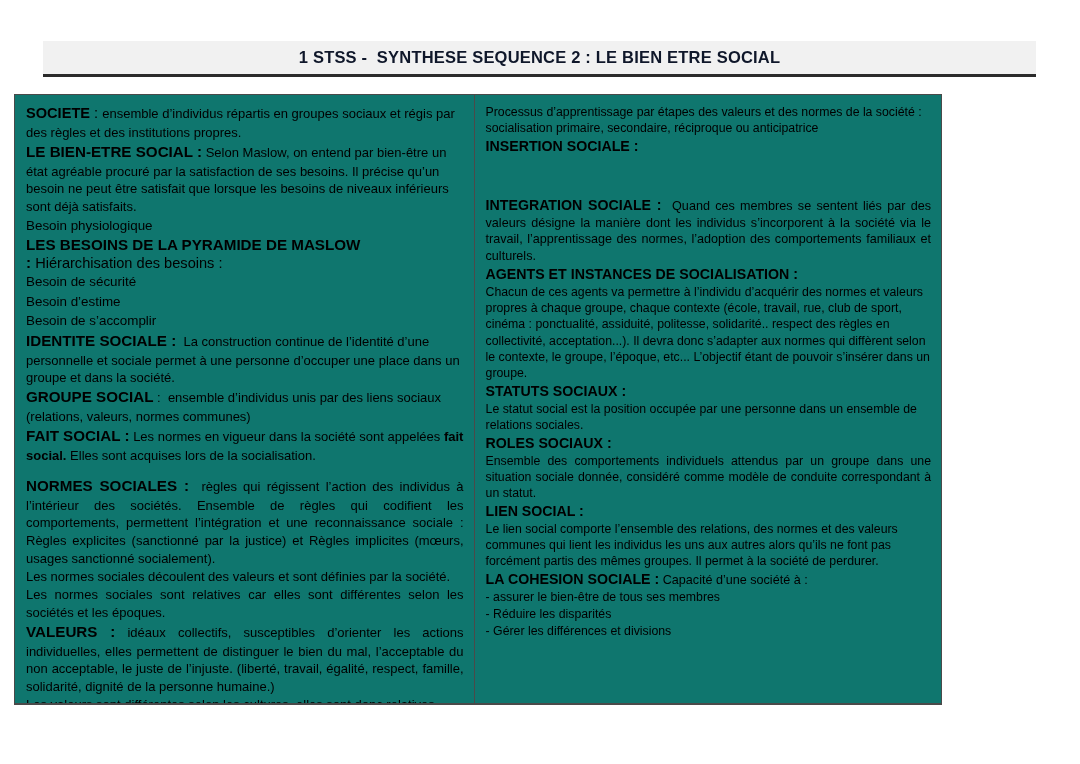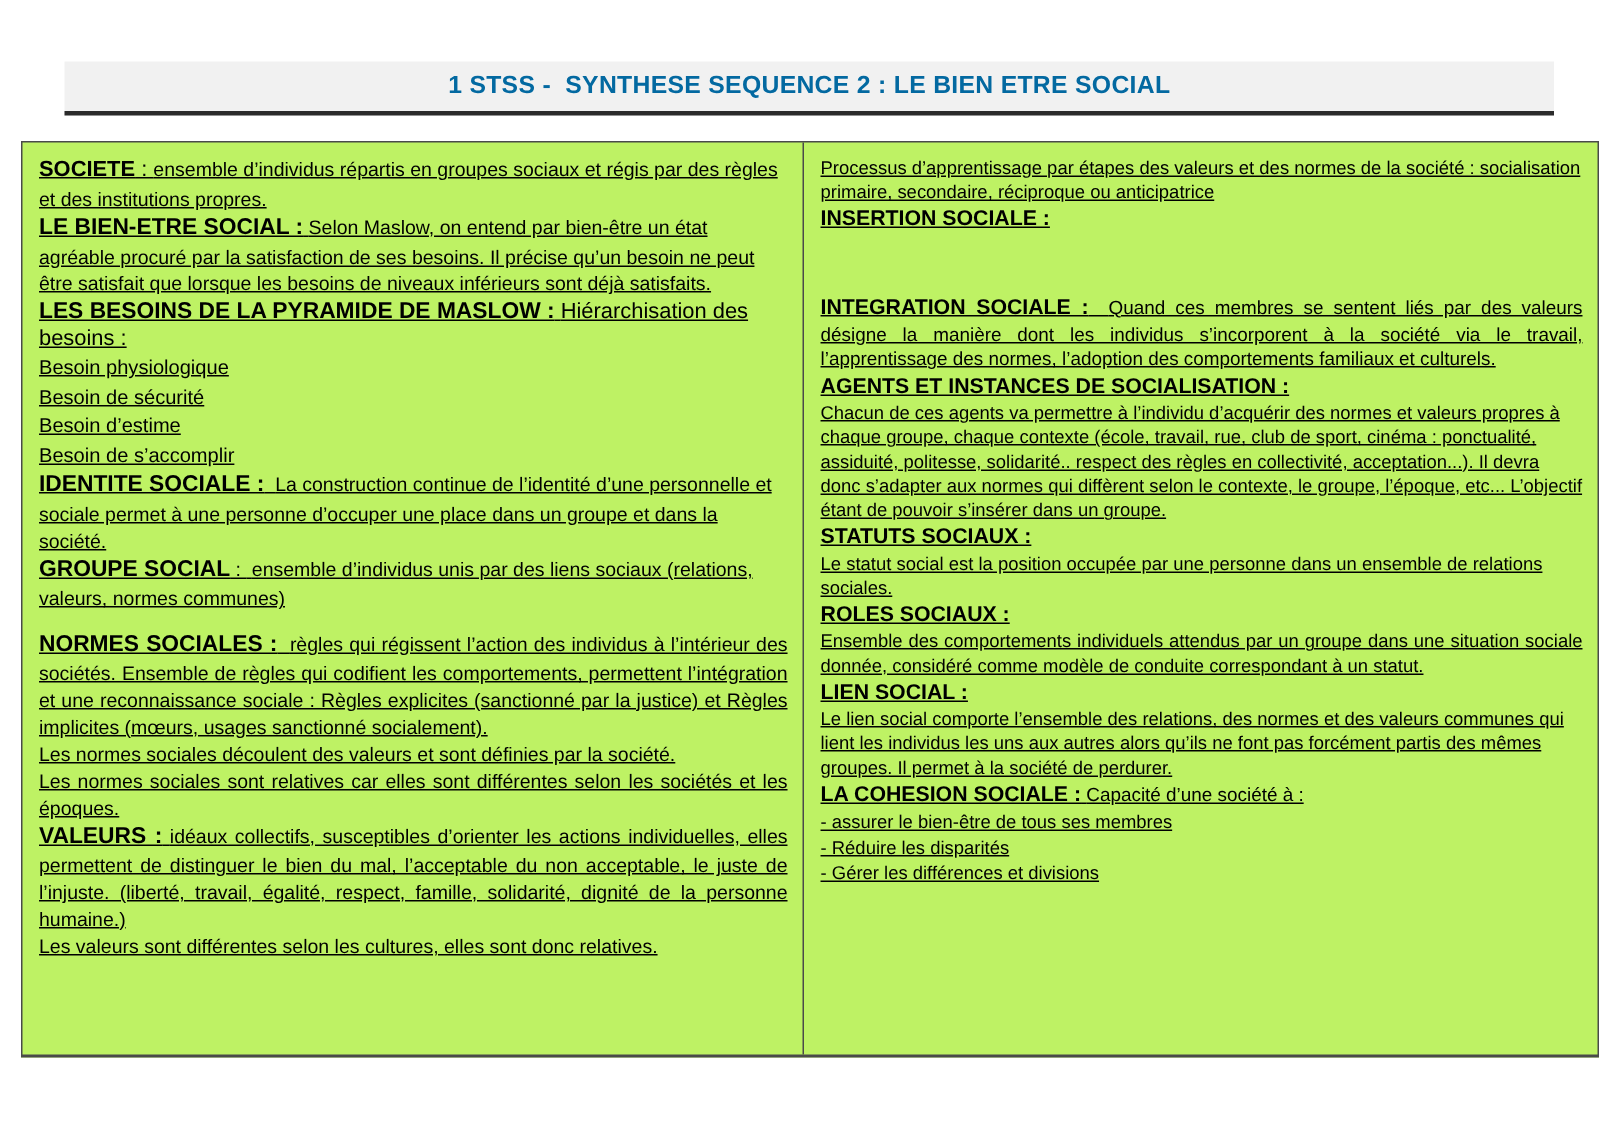--- a/index.html
+++ b/index.html
@@ -32,37 +32,36 @@
     border-bottom: 3px solid #2b2b2b;
     box-sizing: border-box;
     display: flex;
     align-items: center;
     justify-content: center;
   }
   .title-text {
     font-size: 16.5px;
     font-weight: bold;
     letter-spacing: .2px;
-    color: #0369a1;
+    color: #0f172a;
     white-space: pre;
   }
 
   
   .table {
     position: absolute;
     left: 14px;
     top: 94px;
-    width: 1052px;
+    width: 928px;
     height: 611px;
     box-sizing: border-box;
     border: 1px solid #4a4a4a;
     border-bottom-width: 2px;
     display: flex;
-    background: #bef264;
-    text-decoration: underline;
+    background: #0f766e;
   }
   .col {
     box-sizing: border-box;
     padding: 9px 10px 6px 11px;
     overflow: hidden;
   }
   .col-left {
     width: 522px;
     border-right: 1px solid #4a4a4a;
   }
@@ -108,31 +107,32 @@
   </div>
 
   <div class="table">
 
     <div class="col col-left">
 
       <p class="blk body"><span class="hd hd-md">SOCIETE</span><span class="run-lg"> : </span><span>ensemble d’individus répartis en groupes sociaux et régis par des règles et des institutions propres.</span></p>
 
       <p class="blk body"><span class="hd hd-lg">LE BIEN-ETRE SOCIAL :</span><span>&nbsp;</span><span>Selon Maslow, on entend par bien-être un état agréable procuré par la satisfaction de ses besoins. Il précise qu’un besoin ne peut être satisfait que lorsque les besoins de niveaux inférieurs sont déjà satisfaits.</span></p>
 
+      <p class="blk list">Besoin physiologique</p>
+
       <p class="blk"><span class="hd hd-lg">LES BESOINS DE LA PYRAMIDE DE MASLOW :</span><span class="run-lg">&nbsp;</span><span class="run-lg">Hiérarchisation des besoins :</span></p>
-
-      <p class="blk list">Besoin physiologique</p>
       <p class="blk list">Besoin de sécurité</p>
       <p class="blk list">Besoin d’estime</p>
       <p class="blk list">Besoin de s’accomplir</p>
 
       <p class="blk body"><span class="hd hd-lg">IDENTITE SOCIALE :</span><span>&nbsp;&nbsp;</span><span>La construction continue de l’identité d’une personnelle et sociale permet à une personne d’occuper une place dans un groupe et dans la société.</span></p>
 
       <p class="blk body"><span class="hd hd-lg">GROUPE SOCIAL</span><span> : </span><span>&nbsp;</span><span>ensemble d’individus unis par des liens sociaux (relations, valeurs, normes communes)</span></p>
 
+      <p class="blk body"><span class="hd hd-lg">FAIT SOCIAL :</span><span>&nbsp;</span><span>Les normes en vigueur dans la société sont  appelées </span><span class="hd">fait social.</span><span> Elles sont acquises lors de la socialisation.</span></p>
 
       <div class="gap-line"></div>
 
       <p class="blk body just"><span class="hd hd-lg">NORMES SOCIALES :</span><span>&nbsp;&nbsp;</span><span>règles qui régissent l’action des individus à l’intérieur des sociétés. Ensemble de règles qui codifient les comportements, permettent l’intégration et une reconnaissance sociale : Règles explicites (sanctionné par la justice) et Règles implicites (mœurs, usages sanctionné socialement).</span></p>
       <p class="blk body just">Les normes sociales découlent des valeurs et sont définies par la société.</p>
       <p class="blk body just">Les normes sociales sont relatives car elles sont différentes selon les sociétés et les époques.</p>
 
       <p class="blk body just"><span class="hd hd-lg">VALEURS :</span><span>&nbsp;</span><span>idéaux collectifs, susceptibles d’orienter les actions individuelles,  elles permettent de distinguer le bien du mal, l’acceptable du non acceptable, le juste de l’injuste. (liberté, travail, égalité, respect, famille, solidarité, dignité de la personne humaine.)</span></p>
       <p class="blk body">Les valeurs sont différentes selon les cultures, elles sont donc relatives.</p>
 

